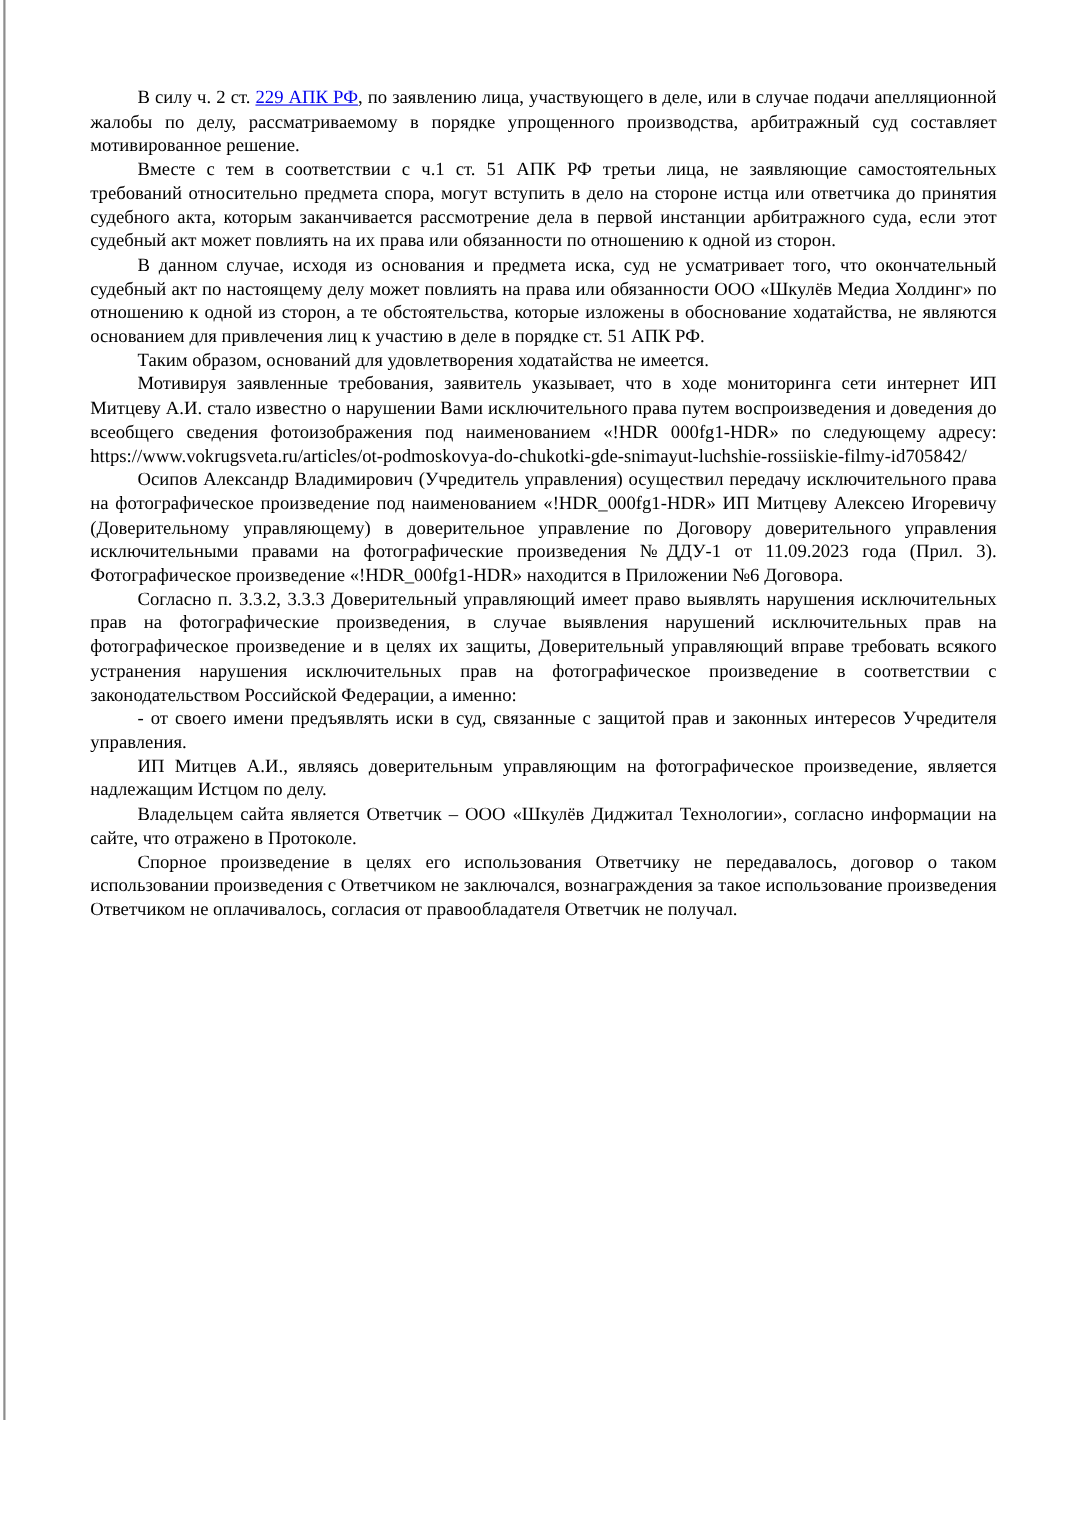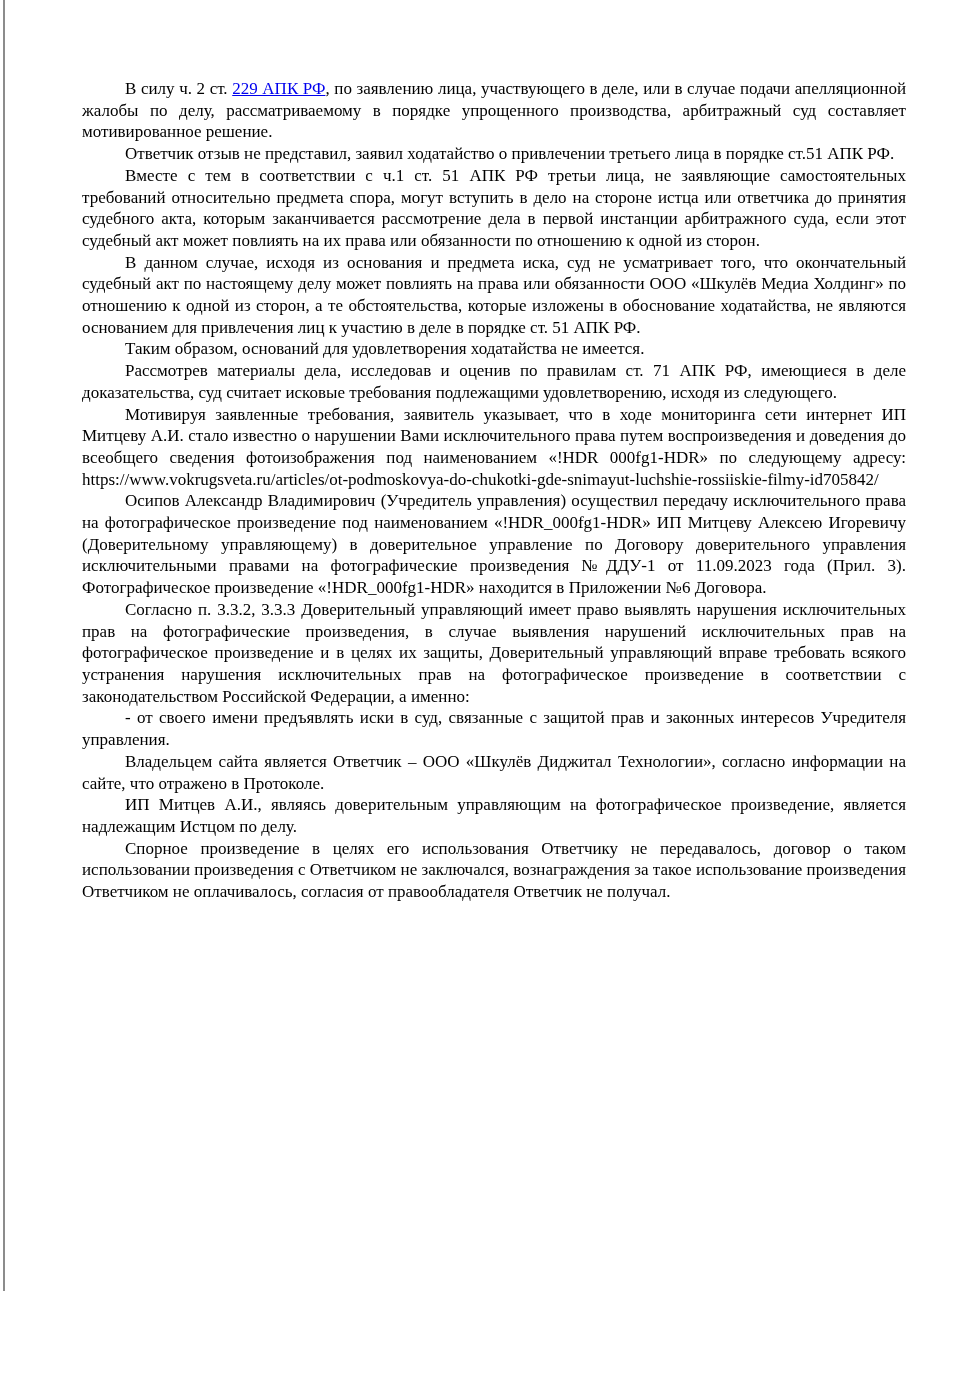--- a/index.html
+++ b/index.html
@@ -48,26 +48,24 @@
   }
 </style>
 </head>
 <body>
 
 <div class="page">
   <div class="edge-line"></div>
 
   <div class="content">
     <p><span>В силу ч. 2 ст. </span><span class="doc-link">229 АПК РФ</span><span>, по заявлению лица, участвующего в деле, или в случае подачи апелляционной жалобы по делу, рассматриваемому в порядке упрощенного производства, арбитражный суд составляет мотивированное решение.</span></p>
-    <p>Ответчик отзыв не представил, заявил ходатайство о привлечении третьего лица в порядке ст.51 АПК РФ.</p>
     <p>Вместе с тем в соответствии с ч.1 ст. 51 АПК РФ третьи лица, не заявляющие самостоятельных требований относительно предмета спора, могут вступить в дело на стороне истца или ответчика до принятия судебного акта, которым заканчивается рассмотрение дела в первой инстанции арбитражного суда, если этот судебный акт может повлиять на их права или обязанности по отношению к одной из сторон.</p>
     <p>В данном случае,  исходя из основания и предмета иска, суд не усматривает того, что окончательный судебный акт  по настоящему делу может повлиять на  права или обязанности ООО «Шкулёв Медиа Холдинг»  по отношению к одной из сторон,  а те обстоятельства, которые изложены в обоснование ходатайства,  не являются основанием для привлечения лиц к участию в деле  в порядке ст. 51  АПК РФ.</p>
     <p>Таким образом, оснований для удовлетворения ходатайства не имеется.</p>
-    <p>Рассмотрев материалы дела, исследовав и оценив по правилам ст. 71 АПК РФ, имеющиеся в деле доказательства, суд считает исковые требования подлежащими удовлетворению, исходя из следующего.</p>
     <p>Мотивируя заявленные требования, заявитель указывает, что в ходе мониторинга сети интернет ИП Митцеву А.И. стало известно о нарушении Вами исключительного права путем воспроизведения и доведения до всеобщего сведения фотоизображения под наименованием «!HDR 000fg1-HDR» по следующему адресу: https://www.vokrugsveta.ru/articles/ot-podmoskovya-do-chukotki-gde-snimayut-luchshie-rossiiskie-filmy-id705842/</p>
     <p>Осипов Александр Владимирович (Учредитель управления) осуществил передачу исключительного права на фотографическое произведение под наименованием «!HDR_000fg1-HDR» ИП Митцеву Алексею Игоревичу (Доверительному управляющему) в доверительное управление по Договору доверительного управления исключительными правами на фотографические произведения №ДДУ-1 от 11.09.2023 года (Прил. 3). Фотографическое произведение «!HDR_000fg1-HDR» находится в Приложении №6 Договора.</p>
     <p>Согласно п. 3.3.2, 3.3.3 Доверительный управляющий имеет право выявлять нарушения исключительных прав на фотографические произведения, в случае выявления нарушений исключительных прав на фотографическое произведение и в целях их защиты, Доверительный управляющий вправе требовать всякого устранения нарушения исключительных прав на фотографическое произведение в соответствии с законодательством Российской Федерации, а именно:</p>
     <p>- от своего имени предъявлять иски в суд, связанные с защитой прав и законных интересов Учредителя управления.</p>
+    <p>ИП Митцев А.И., являясь доверительным управляющим на фотографическое произведение, является надлежащим Истцом по делу.</p>
     <p>Владельцем сайта является Ответчик – ООО «Шкулёв Диджитал Технологии», согласно информации на сайте, что отражено в Протоколе.</p>
-    <p>ИП Митцев А.И., являясь доверительным управляющим на фотографическое произведение, является надлежащим Истцом по делу.</p>
     <p>Спорное произведение в целях его использования Ответчику не передавалось, договор о таком использовании произведения с Ответчиком не заключался, вознаграждения за такое использование произведения Ответчиком не оплачивалось, согласия от правообладателя Ответчик не получал.</p>
   </div>
 </div>
 
 </body></html>

